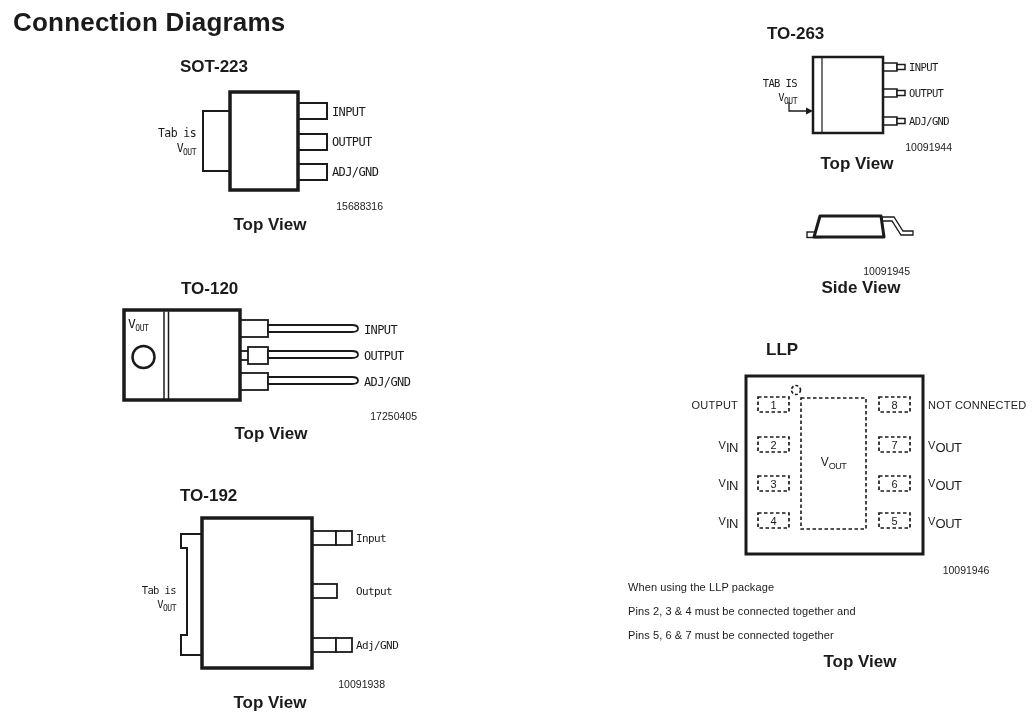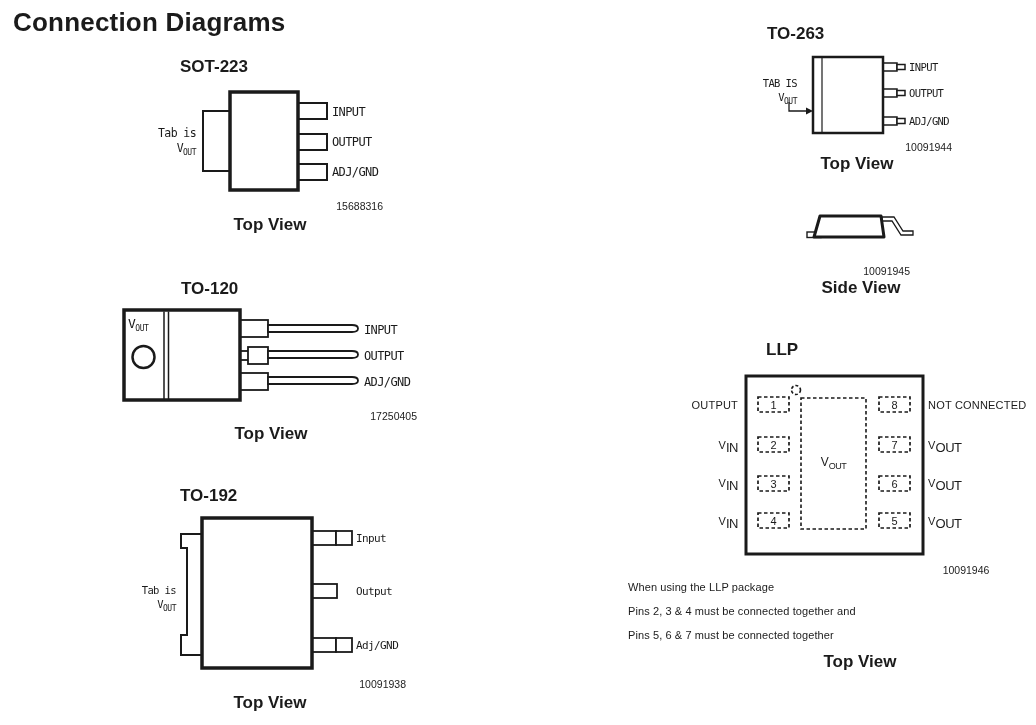--- a/index.html
+++ b/index.html
@@ -87,21 +87,21 @@
 
   <rect x="24" y="6" width="110" height="150" fill="#fff" stroke="#1a1a1a" stroke-width="3.5"></rect>
 </svg>
 <div class="abs tablbl-sm" style="left:118px;top:583px;width:58px;">
   <div>Tab is</div>
   <div><span>V</span><span class="vs">OUT</span></div>
 </div>
 <div class="abs pinlbl-sm" style="left:356px;top:532px;">Input</div>
 <div class="abs pinlbl-sm" style="left:356px;top:585px;">Output</div>
 <div class="abs pinlbl-sm" style="left:356px;top:639px;">Adj/GND</div>
-<div class="abs fig" style="left:306px;top:678px;">10091938</div>
+<div class="abs fig" style="left:285px;top:678px;">10091938</div>
 <div class="abs cap" style="left:180px;top:693px;width:180px;">Top View</div>
 
 <div class="abs hd" style="left:767px;top:24px;width:180px;">TO-263</div>
 <svg class="abs" style="left:760px;top:55px;" width="200" height="85" viewBox="0 0 200 85">
 
   <rect x="123" y="8" width="14" height="8" fill="#fff" stroke="#1a1a1a" stroke-width="1.5"></rect>
   <rect x="137" y="9.5" width="8" height="5" fill="#fff" stroke="#1a1a1a" stroke-width="1.5"></rect>
   <rect x="123" y="34" width="14" height="8" fill="#fff" stroke="#1a1a1a" stroke-width="1.5"></rect>
   <rect x="137" y="35.5" width="8" height="5" fill="#fff" stroke="#1a1a1a" stroke-width="1.5"></rect>
   <rect x="123" y="62" width="14" height="8" fill="#fff" stroke="#1a1a1a" stroke-width="1.5"></rect>

